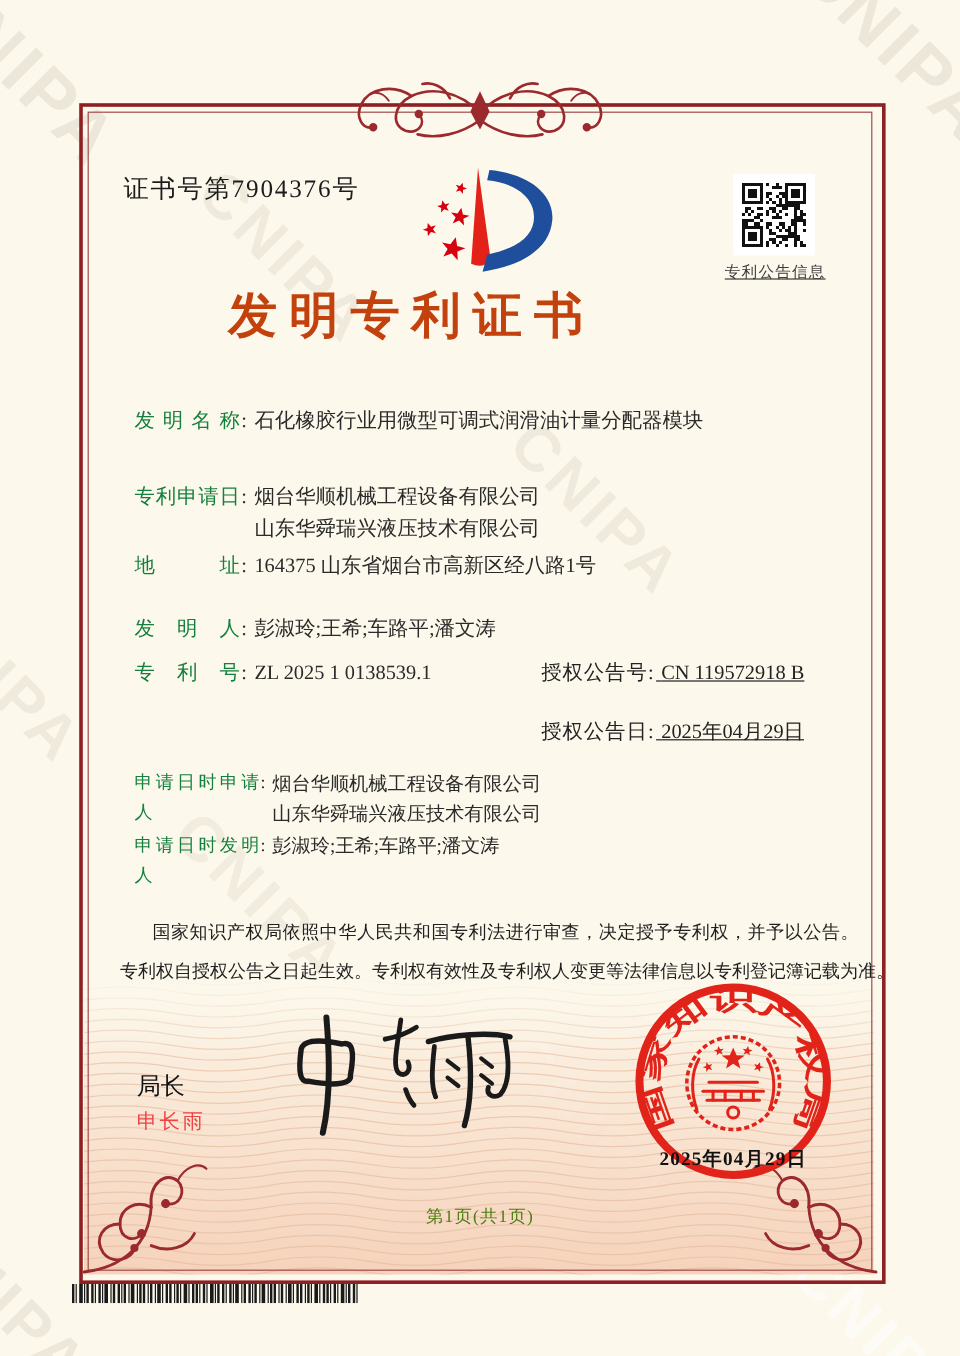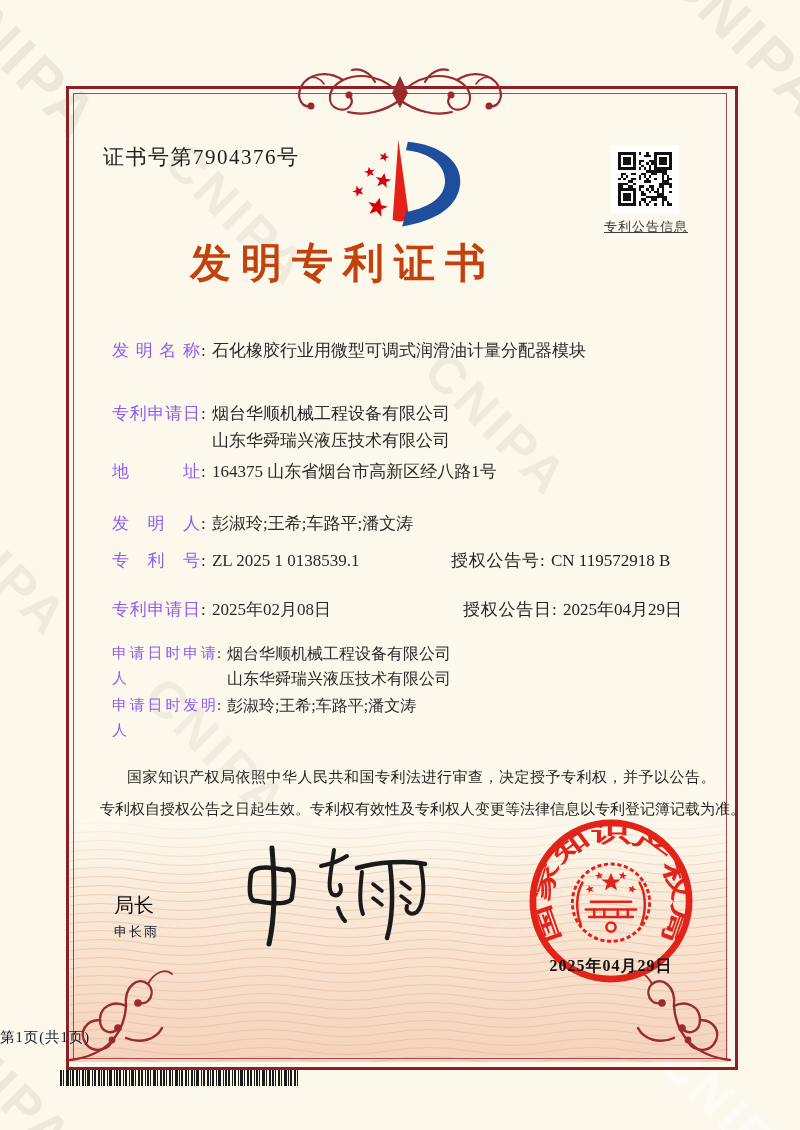--- a/index.html
+++ b/index.html
@@ -35,44 +35,44 @@
   .cert-no{position:absolute;left:103px;top:143px;font-size:21px;letter-spacing:1.5px;color:#1c1c1c;}
   .logo{position:absolute;left:342px;top:136px;width:126px;height:100px;}
   .qr{position:absolute;left:611px;top:145px;width:68px;height:68px;background:#fff;padding:2px;box-sizing:border-box;}
   .qr-label{position:absolute;left:586px;top:218px;width:120px;text-align:center;
     font-size:13px;color:#3b3b3b;letter-spacing:1px;text-decoration:underline;}
   .title{position:absolute;left:0;top:236px;width:676px;text-align:center;
     font-size:41px;font-weight:bold;color:#c2410c;letter-spacing:10px;text-indent:10px;}
   
   .row{position:absolute;left:112px;font-size:17px;color:#2a2a2a;line-height:27px;}
   .row .flabel{display:inline-block;width:88px;text-align:justify;text-align-last:justify;
-    vertical-align:top;color:#8b5cf6;}
+    vertical-align:top;color:#15803d;}
   .row .colon{display:inline-block;vertical-align:top;margin:0 2px 0 1px;}
   .row .fval{display:inline-block;vertical-align:top;max-width:420px;}
   .row.small{font-size:15px;line-height:25px;}
   .row.small .flabel{width:104px;}
-  .rcol{position:absolute;left:451px;font-size:17px;line-height:27px;}
+  .rcol{position:absolute;left:451px;font-size:17px;line-height:27px;text-decoration:underline;}
   .rcol .flabel{display:inline-block;width:88px;text-align:justify;text-align-last:justify;vertical-align:top;}
   .rcol .colon{display:inline-block;vertical-align:top;margin:0 2px 0 1px;}
   
   .legal{position:absolute;left:100px;top:768px;width:610px;font-size:15px;color:#1f1f1f;}
   .legal .l1{text-indent:27px;white-space:nowrap;letter-spacing:.5px;}
   .legal .l2{margin-top:13px;white-space:nowrap;letter-spacing:0;}
   
   .director-label{position:absolute;left:114px;top:892px;font-size:20px;
     font-family:"Liberation Sans","DejaVu Sans",sans-serif;color:#111;}
-  .director-name{position:absolute;left:114px;top:923px;font-size:13px;letter-spacing:2px;
-    font-family:"Liberation Sans","DejaVu Sans",sans-serif;color:#0f172a;}
+  .director-name{position:absolute;left:114px;top:923px;font-size:17px;letter-spacing:2px;
+    font-family:"Liberation Sans","DejaVu Sans",sans-serif;color:#ef4444;}
   .sig{position:absolute;left:235px;top:838px;width:200px;height:115px;}
   .seal{position:absolute;left:527px;top:817px;width:168px;height:168px;}
   .seal-date{position:absolute;left:527px;top:956px;width:168px;text-align:center;
     font-size:16px;font-weight:bold;color:#111;letter-spacing:1px;}
   
-  .page-no{position:absolute;left:0;top:1028px;width:800px;
-    font-size:14.5px;color:#0f172a;letter-spacing:1px;}
+  .page-no{position:absolute;left:0;top:1004px;width:800px;text-align:center;
+    font-size:14.5px;color:#4d7c0f;letter-spacing:1px;}
   .barcode{position:absolute;left:60px;top:1070px;width:245px;height:16px;}
 </style>
 </head>
 <body>
 
 <div class="page">
 
   <div class="wm" style="left:-30px;top:-40px;font-size:60px;">CNIPA</div>
   <div class="wm" style="left:700px;top:-60px;font-size:60px;">CNIPA</div>
   <div class="wm" style="left:195px;top:130px;opacity:.10;">CNIPA</div>
@@ -435,25 +435,21 @@
 
   <div class="row" style="top:547px;">
     <span class="flabel">专利号</span><span class="colon">:</span>
     <span class="fval">ZL 2025 1 0138539.1</span>
   </div>
   <div class="rcol" style="top:547px;">
     <span class="flabel">授权公告号</span><span class="colon">:</span>
     <span class="fval">CN 119572918 B</span>
   </div>
 
-  <div class="row" style="top:596px;">
-    <span class="flabel">专利申请日</span><span class="colon">:</span>
-    <span class="fval">2025年02月08日</span>
-  </div>
-  <div class="rcol" style="top:596px;margin-left:12px;">
+  <div class="rcol" style="top:596px;">
     <span class="flabel">授权公告日</span><span class="colon">:</span>
     <span class="fval">2025年04月29日</span>
   </div>
 
   <div class="row small" style="top:641px;">
     <span class="flabel">申请日时申请人</span><span class="colon">:</span>
     <span class="fval" style="font-size:16px;"><span>烟台华顺机械工程设备有限公司</span><br>
     <span>山东华舜瑞兴液压技术有限公司</span></span>
   </div>
 

